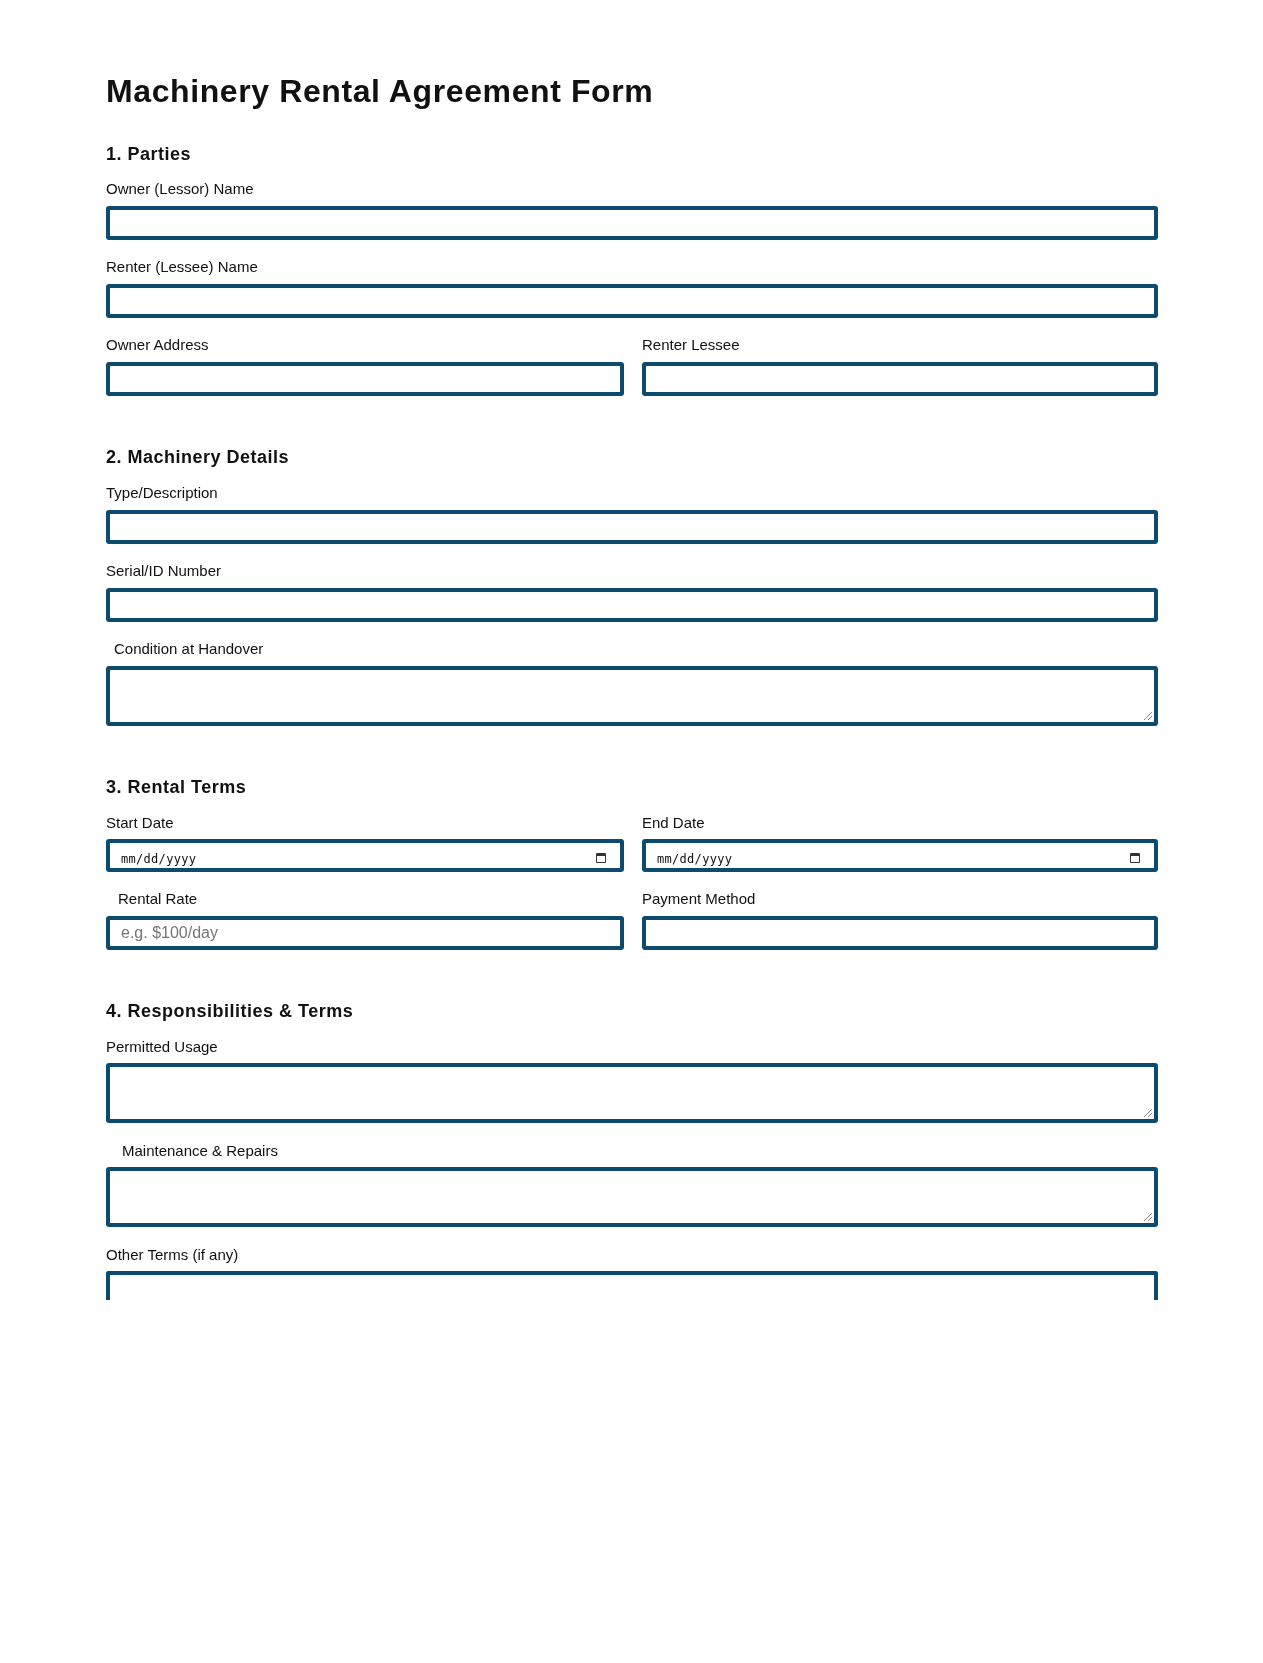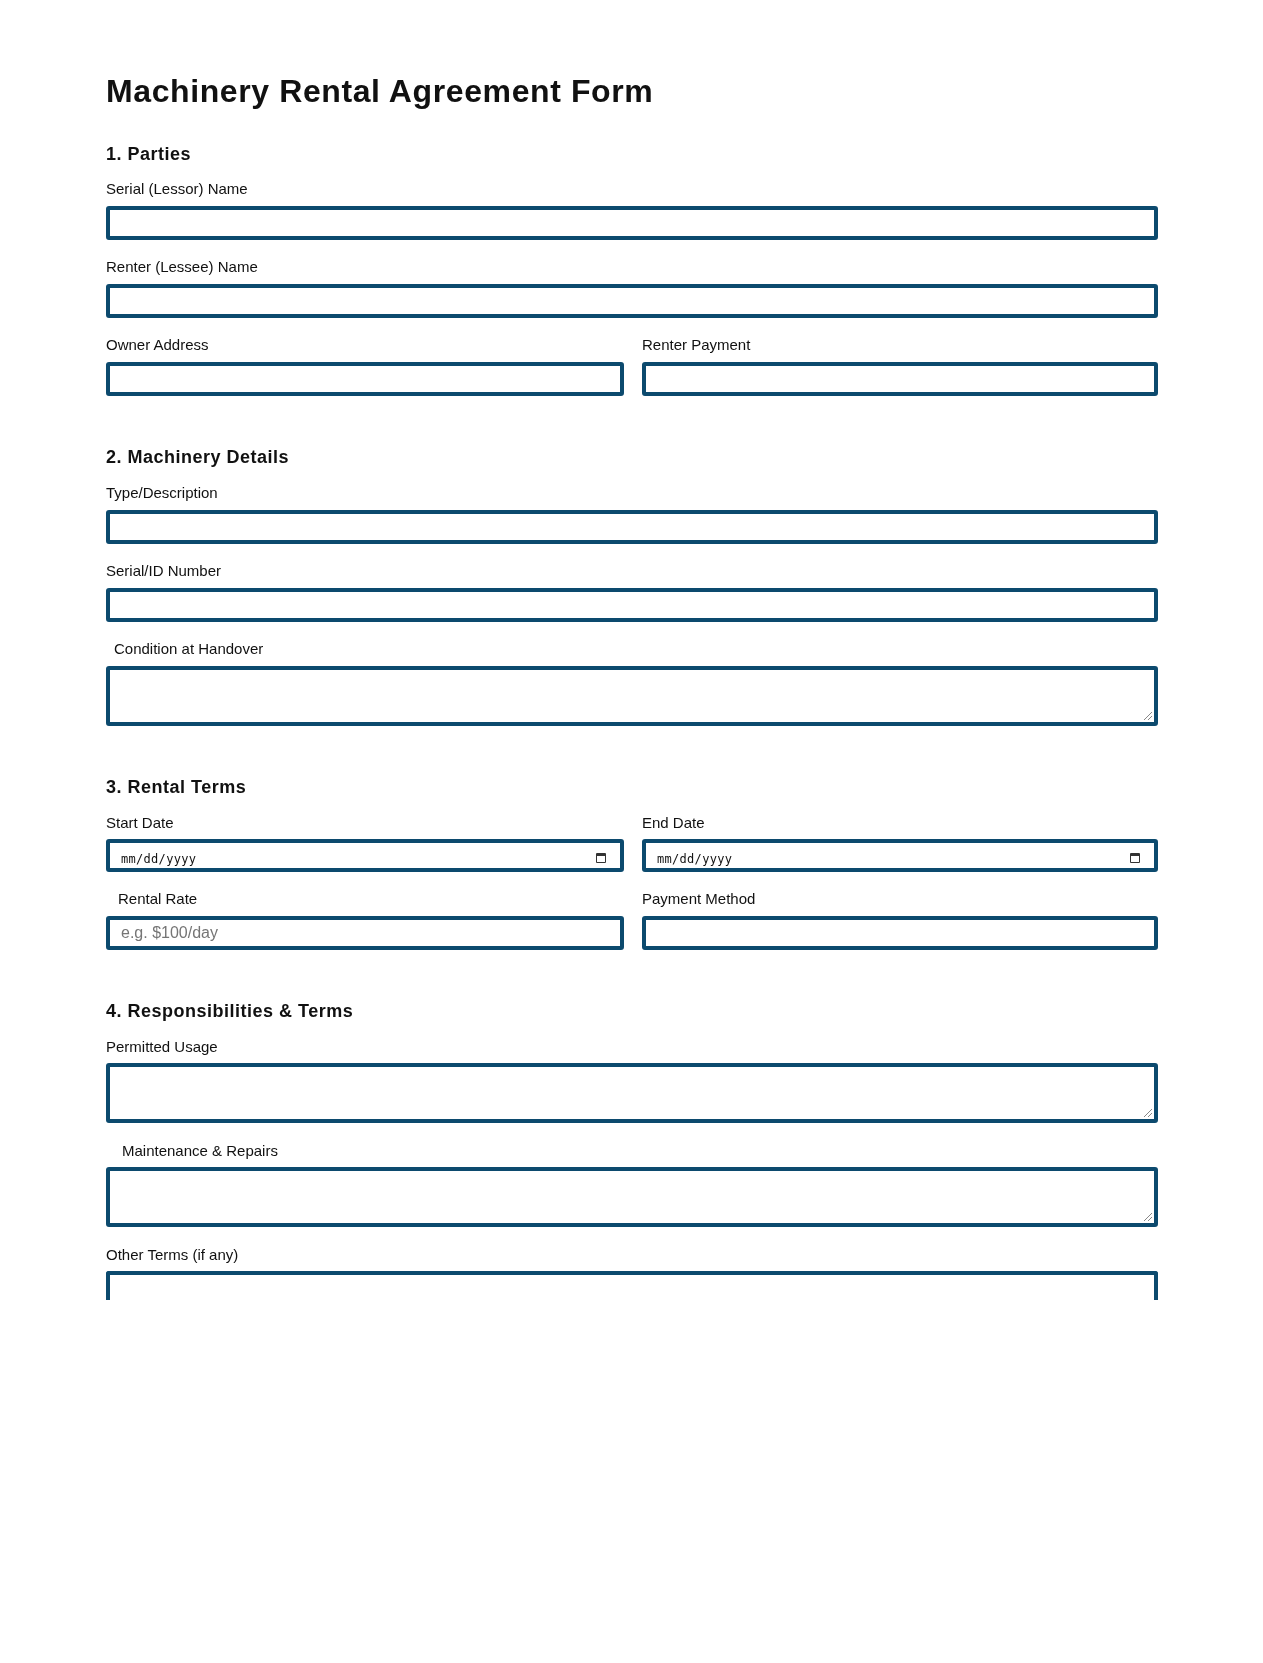--- a/index.html
+++ b/index.html
@@ -31,36 +31,36 @@
   .half-right { left: 536px; width: 516px; }
 </style>
 </head>
 <body>
 
 <div class="page">
   <h1 class="title">Machinery Rental Agreement Form</h1>
 
   <h2 class="section-heading" style="top:143px;">1. Parties</h2>
 
-  <div class="label" style="left:0; top:180px;">Serial (Lessor) Name</div>
+  <div class="label" style="left:0; top:180px;">Owner (Lessor) Name</div>
   <div class="field full" style="top:206px;">
     <input type="text" value="" style="">
   </div>
 
   <div class="label" style="left:0; top:258px;">Renter (Lessee) Name</div>
   <div class="field full" style="top:284px;">
     <input type="text" value="" style="">
   </div>
 
   <div class="label" style="left:0; top:336px;">Owner Address</div>
   <div class="field half-left" style="top:362px;">
     <input type="text" value="" style="">
   </div>
 
-  <div class="label" style="left:536px; top:336px;">Renter Payment</div>
+  <div class="label" style="left:536px; top:336px;">Renter Lessee</div>
   <div class="field half-right" style="top:362px;">
     <input type="text" value="" style="">
   </div>
 
   <h2 class="section-heading" style="top:446px;">2. Machinery Details</h2>
 
   <div class="label" style="left:0; top:484px;">Type/Description</div>
   <div class="field full" style="top:510px;">
     <input type="text" value="" style="">
   </div>

